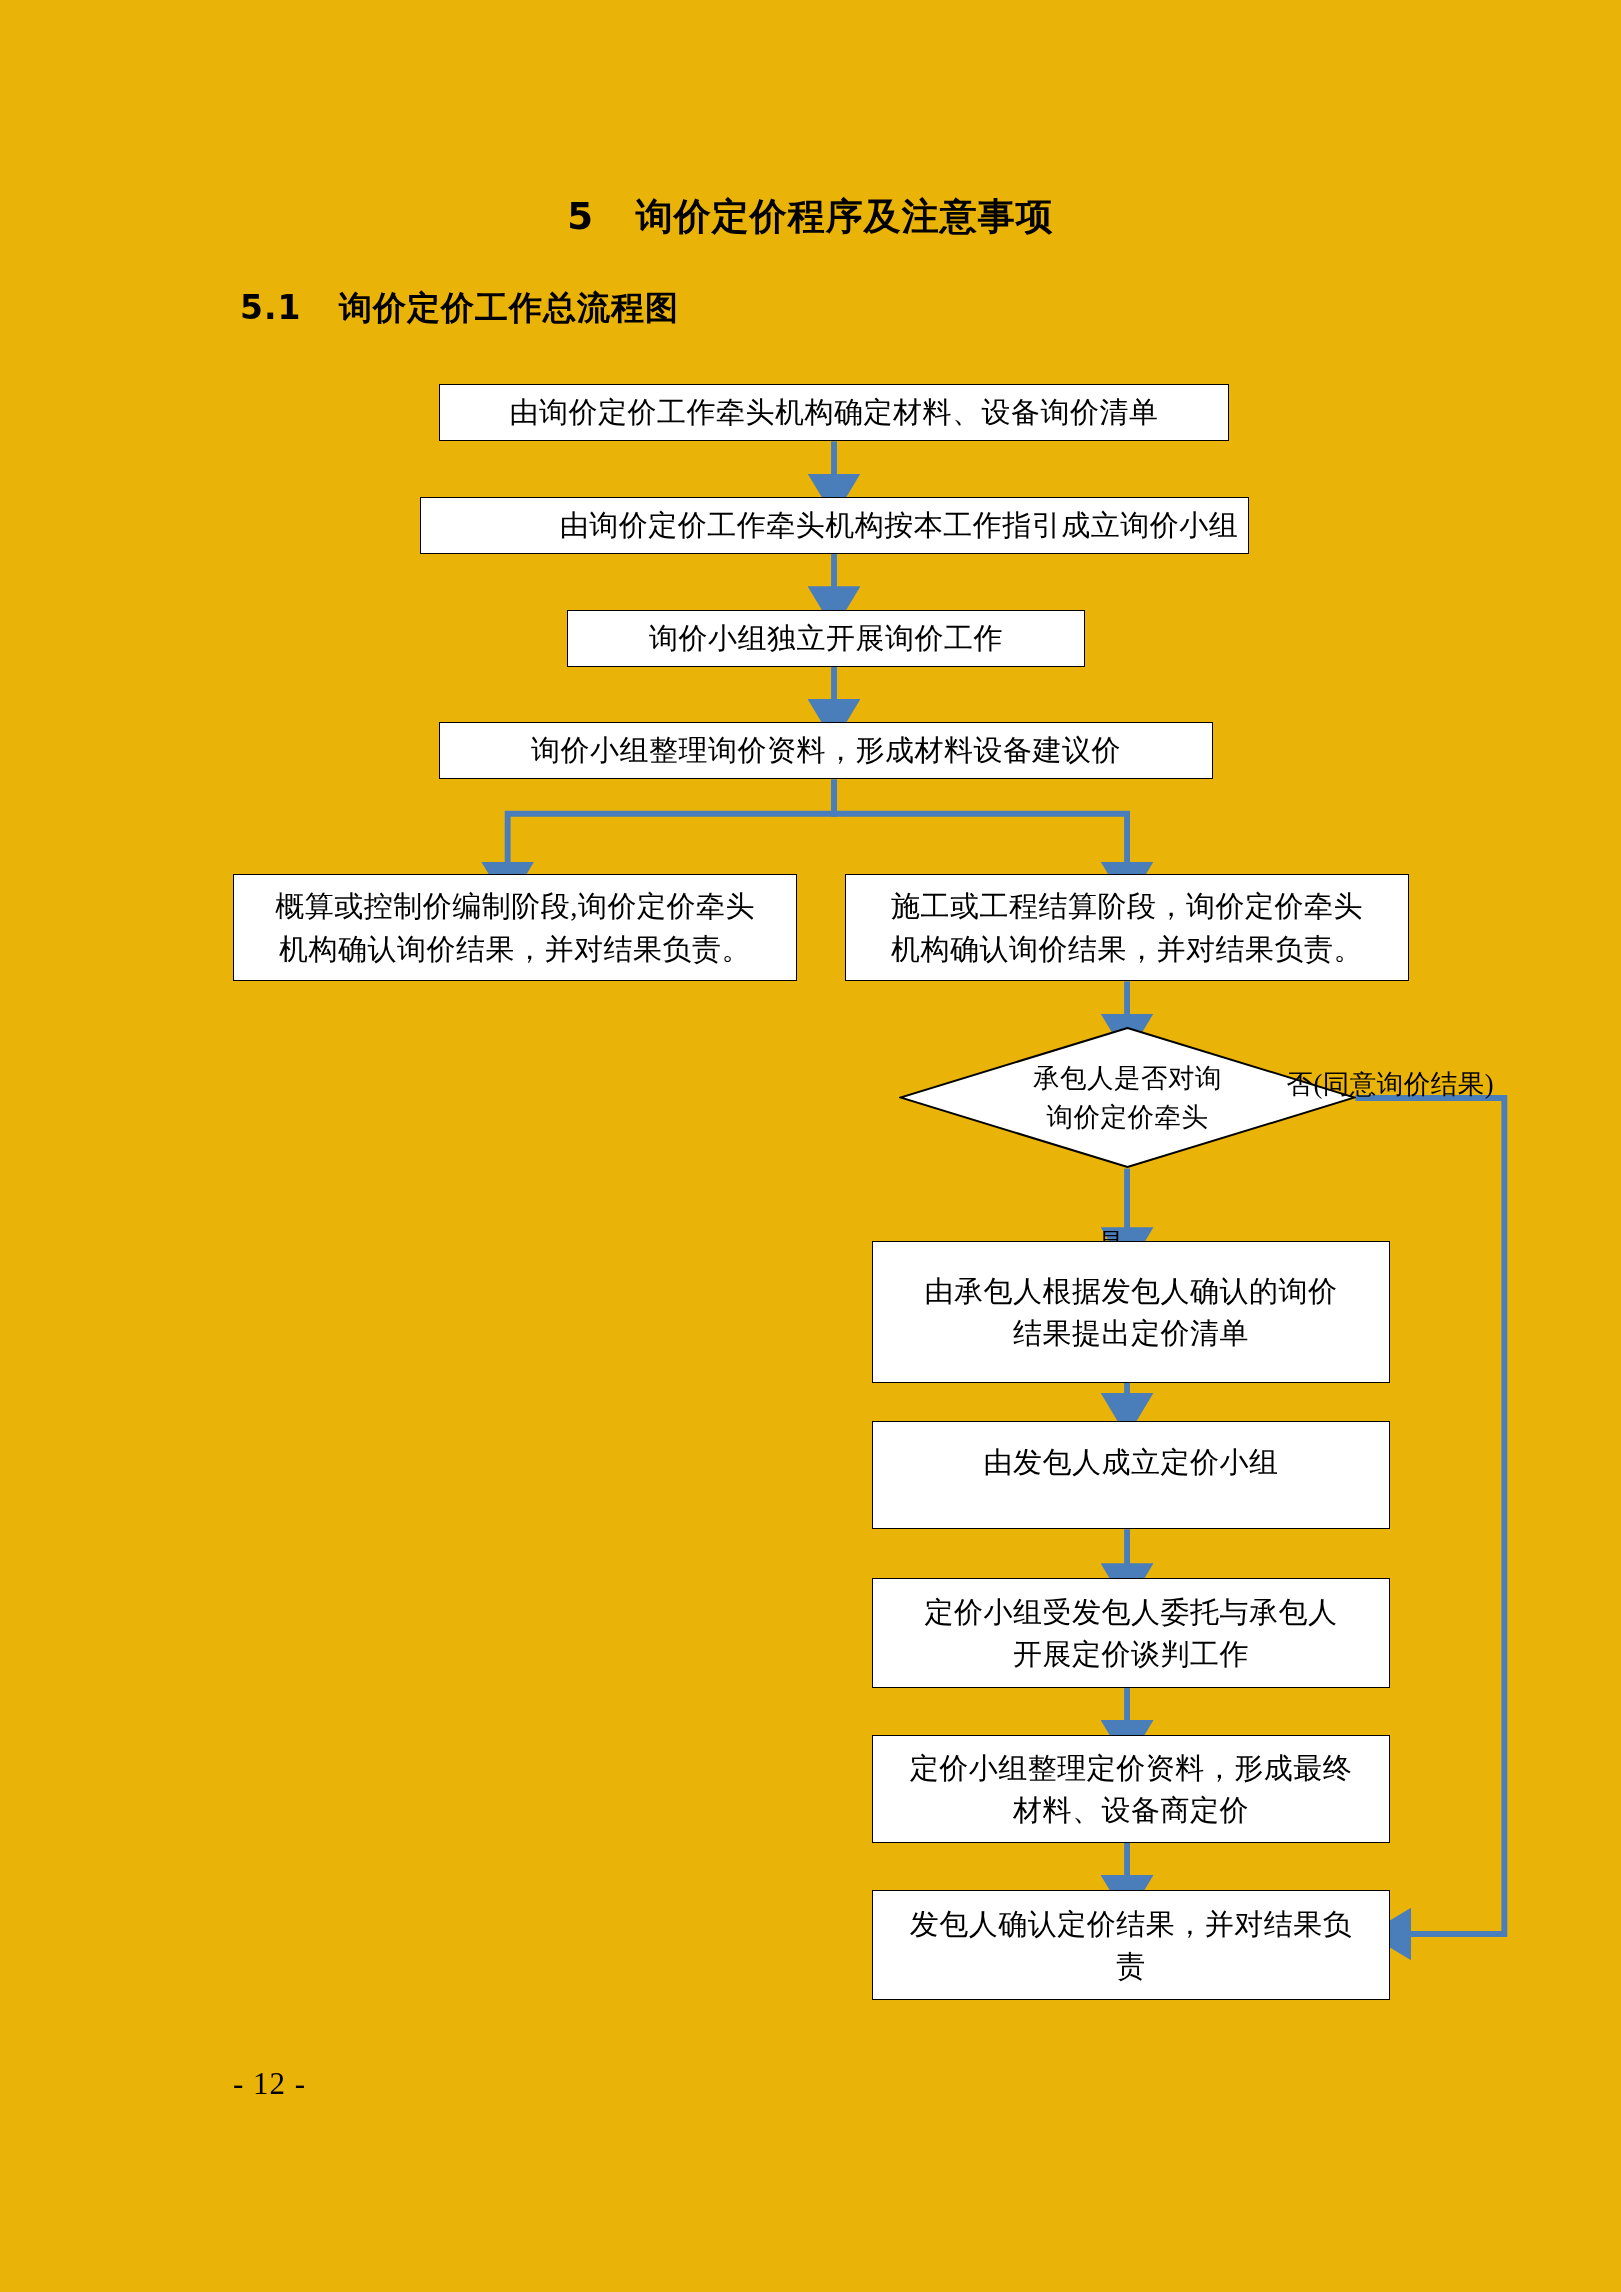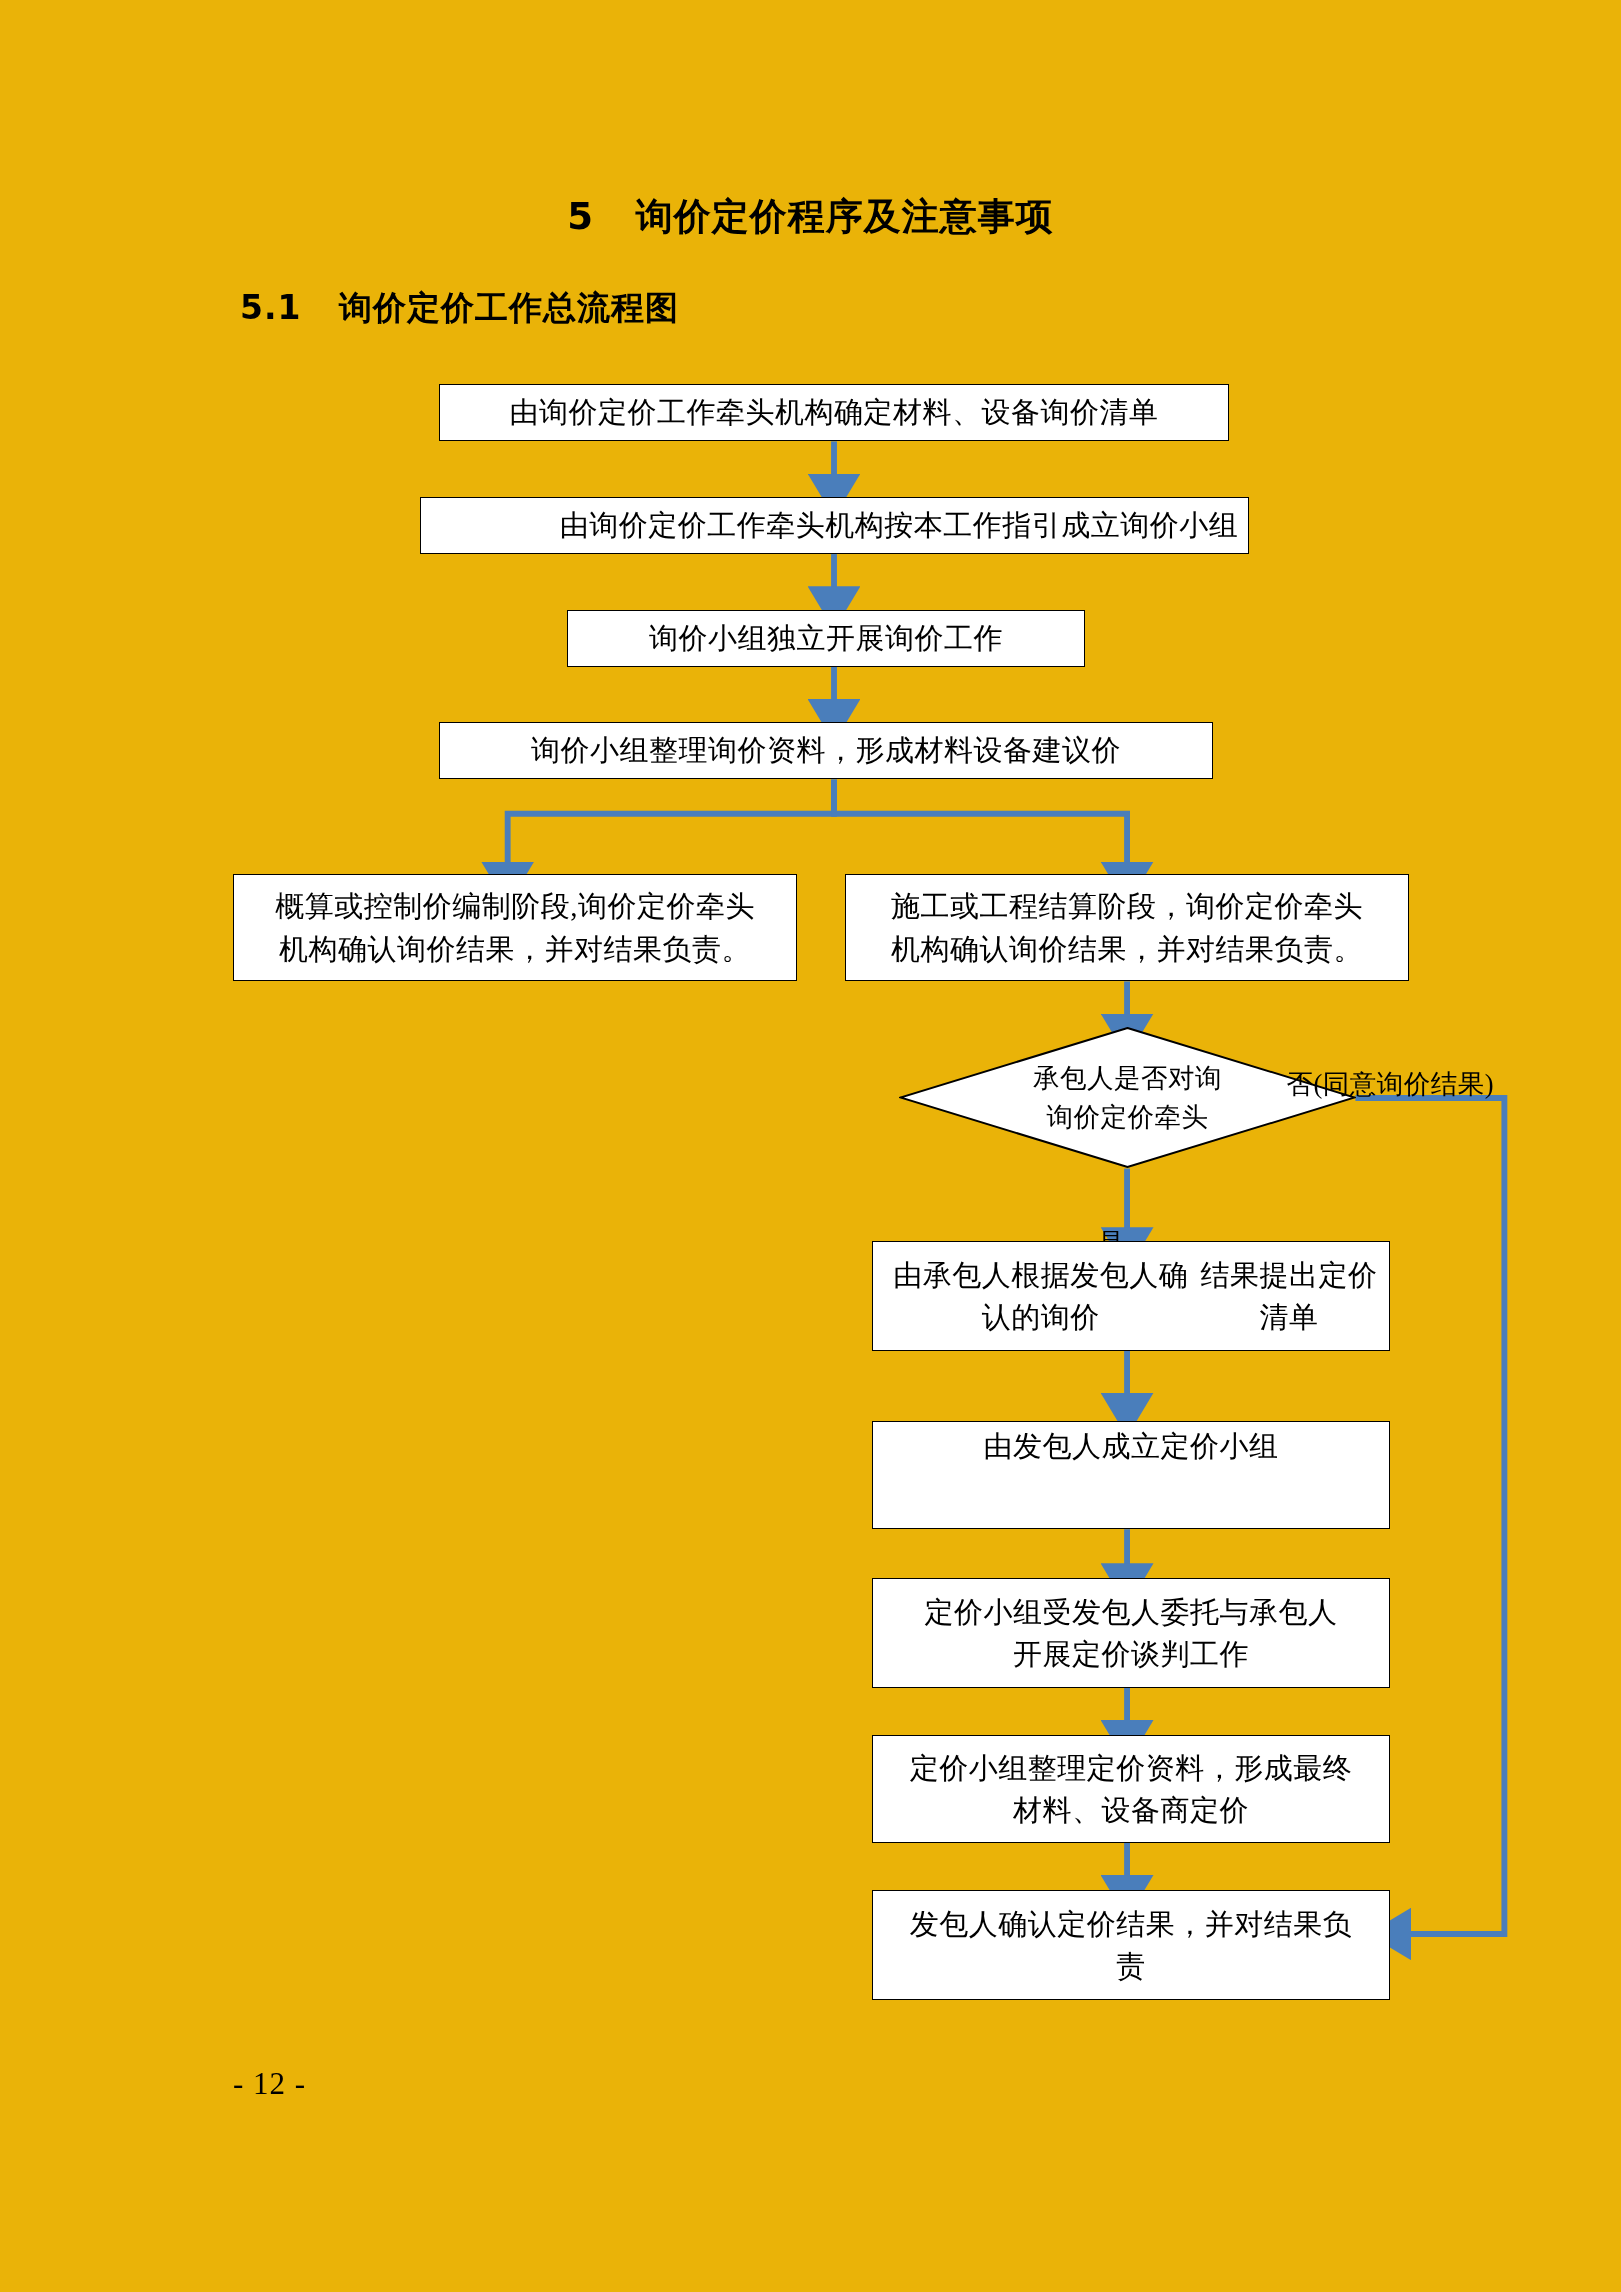--- a/index.html
+++ b/index.html
@@ -54,21 +54,21 @@
     justify-content: center;
     text-align: center;
     font-family: "Liberation Serif", "DejaVu Serif", serif;
     font-size: 29px;
     line-height: 1.45;
     letter-spacing: 0.5px;
     padding: 3.9px 9.8px;
   }
   .node.topalign {
     align-items: flex-start;
-    padding-top: 3px;
+    padding-top: 19px;
   }
 
   .diamond-wrap {
     position: absolute;
   }
   .diamond-wrap svg {
     display: block;
   }
   .diamond-label {
     position: absolute;
@@ -194,21 +194,21 @@
   </div>
 
   <div class="edge-label" style="left:1258px; top:1035px;">
     <span>否(同意询价结果)</span>
   </div>
 
   <div class="edge-label" style="left:1069px; top:1194px;">
     <span>是</span>
   </div>
 
-  <div class="node" style="left:872px; top:1241px; width:518px; height:110px; flex-direction:row;">
+  <div class="node" style="left:872px; top:1241px; width:518px; height:142px; flex-direction:column;">
     <span>由承包人根据发包人确认的询价</span>
     <span>结果提出定价清单</span>
   </div>
 
   <div class="node topalign" style="left:872px; top:1421px; width:518px; height:108px;">
     <span>由发包人成立定价小组</span>
   </div>
 
   <div class="node" style="left:872px; top:1578px; width:518px; height:110px; flex-direction:column;">
     <span>定价小组受发包人委托与承包人</span>

